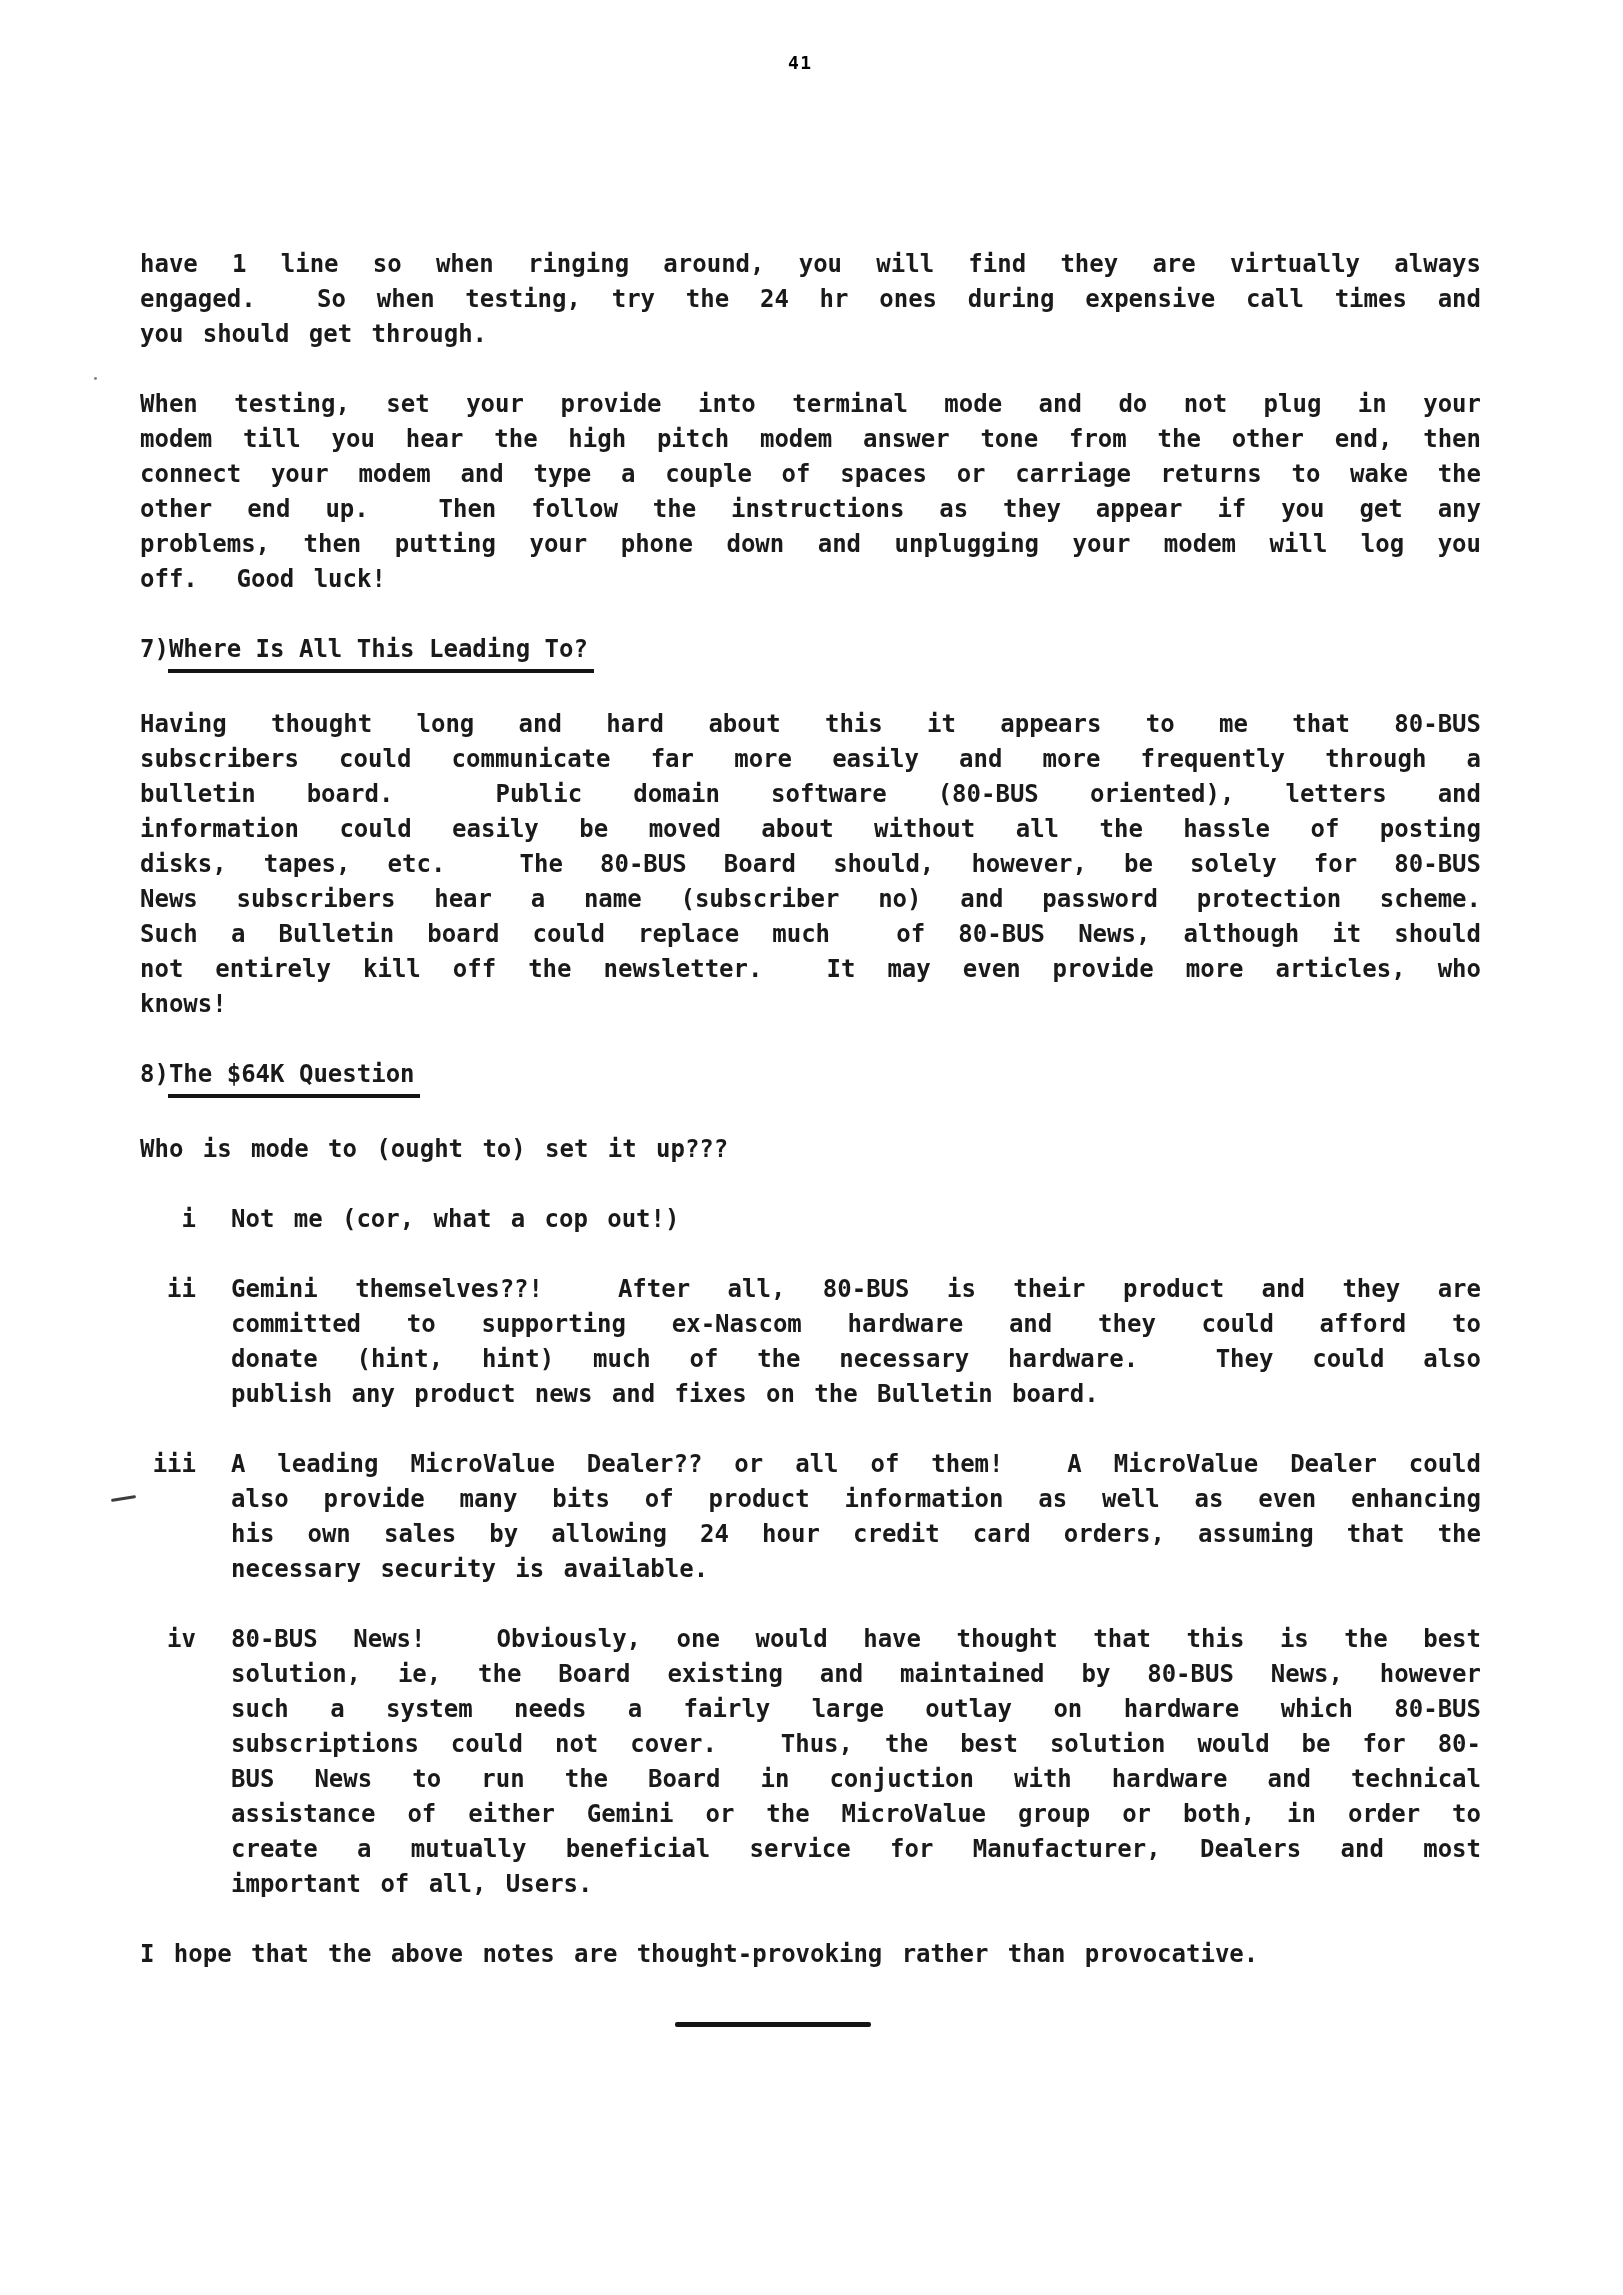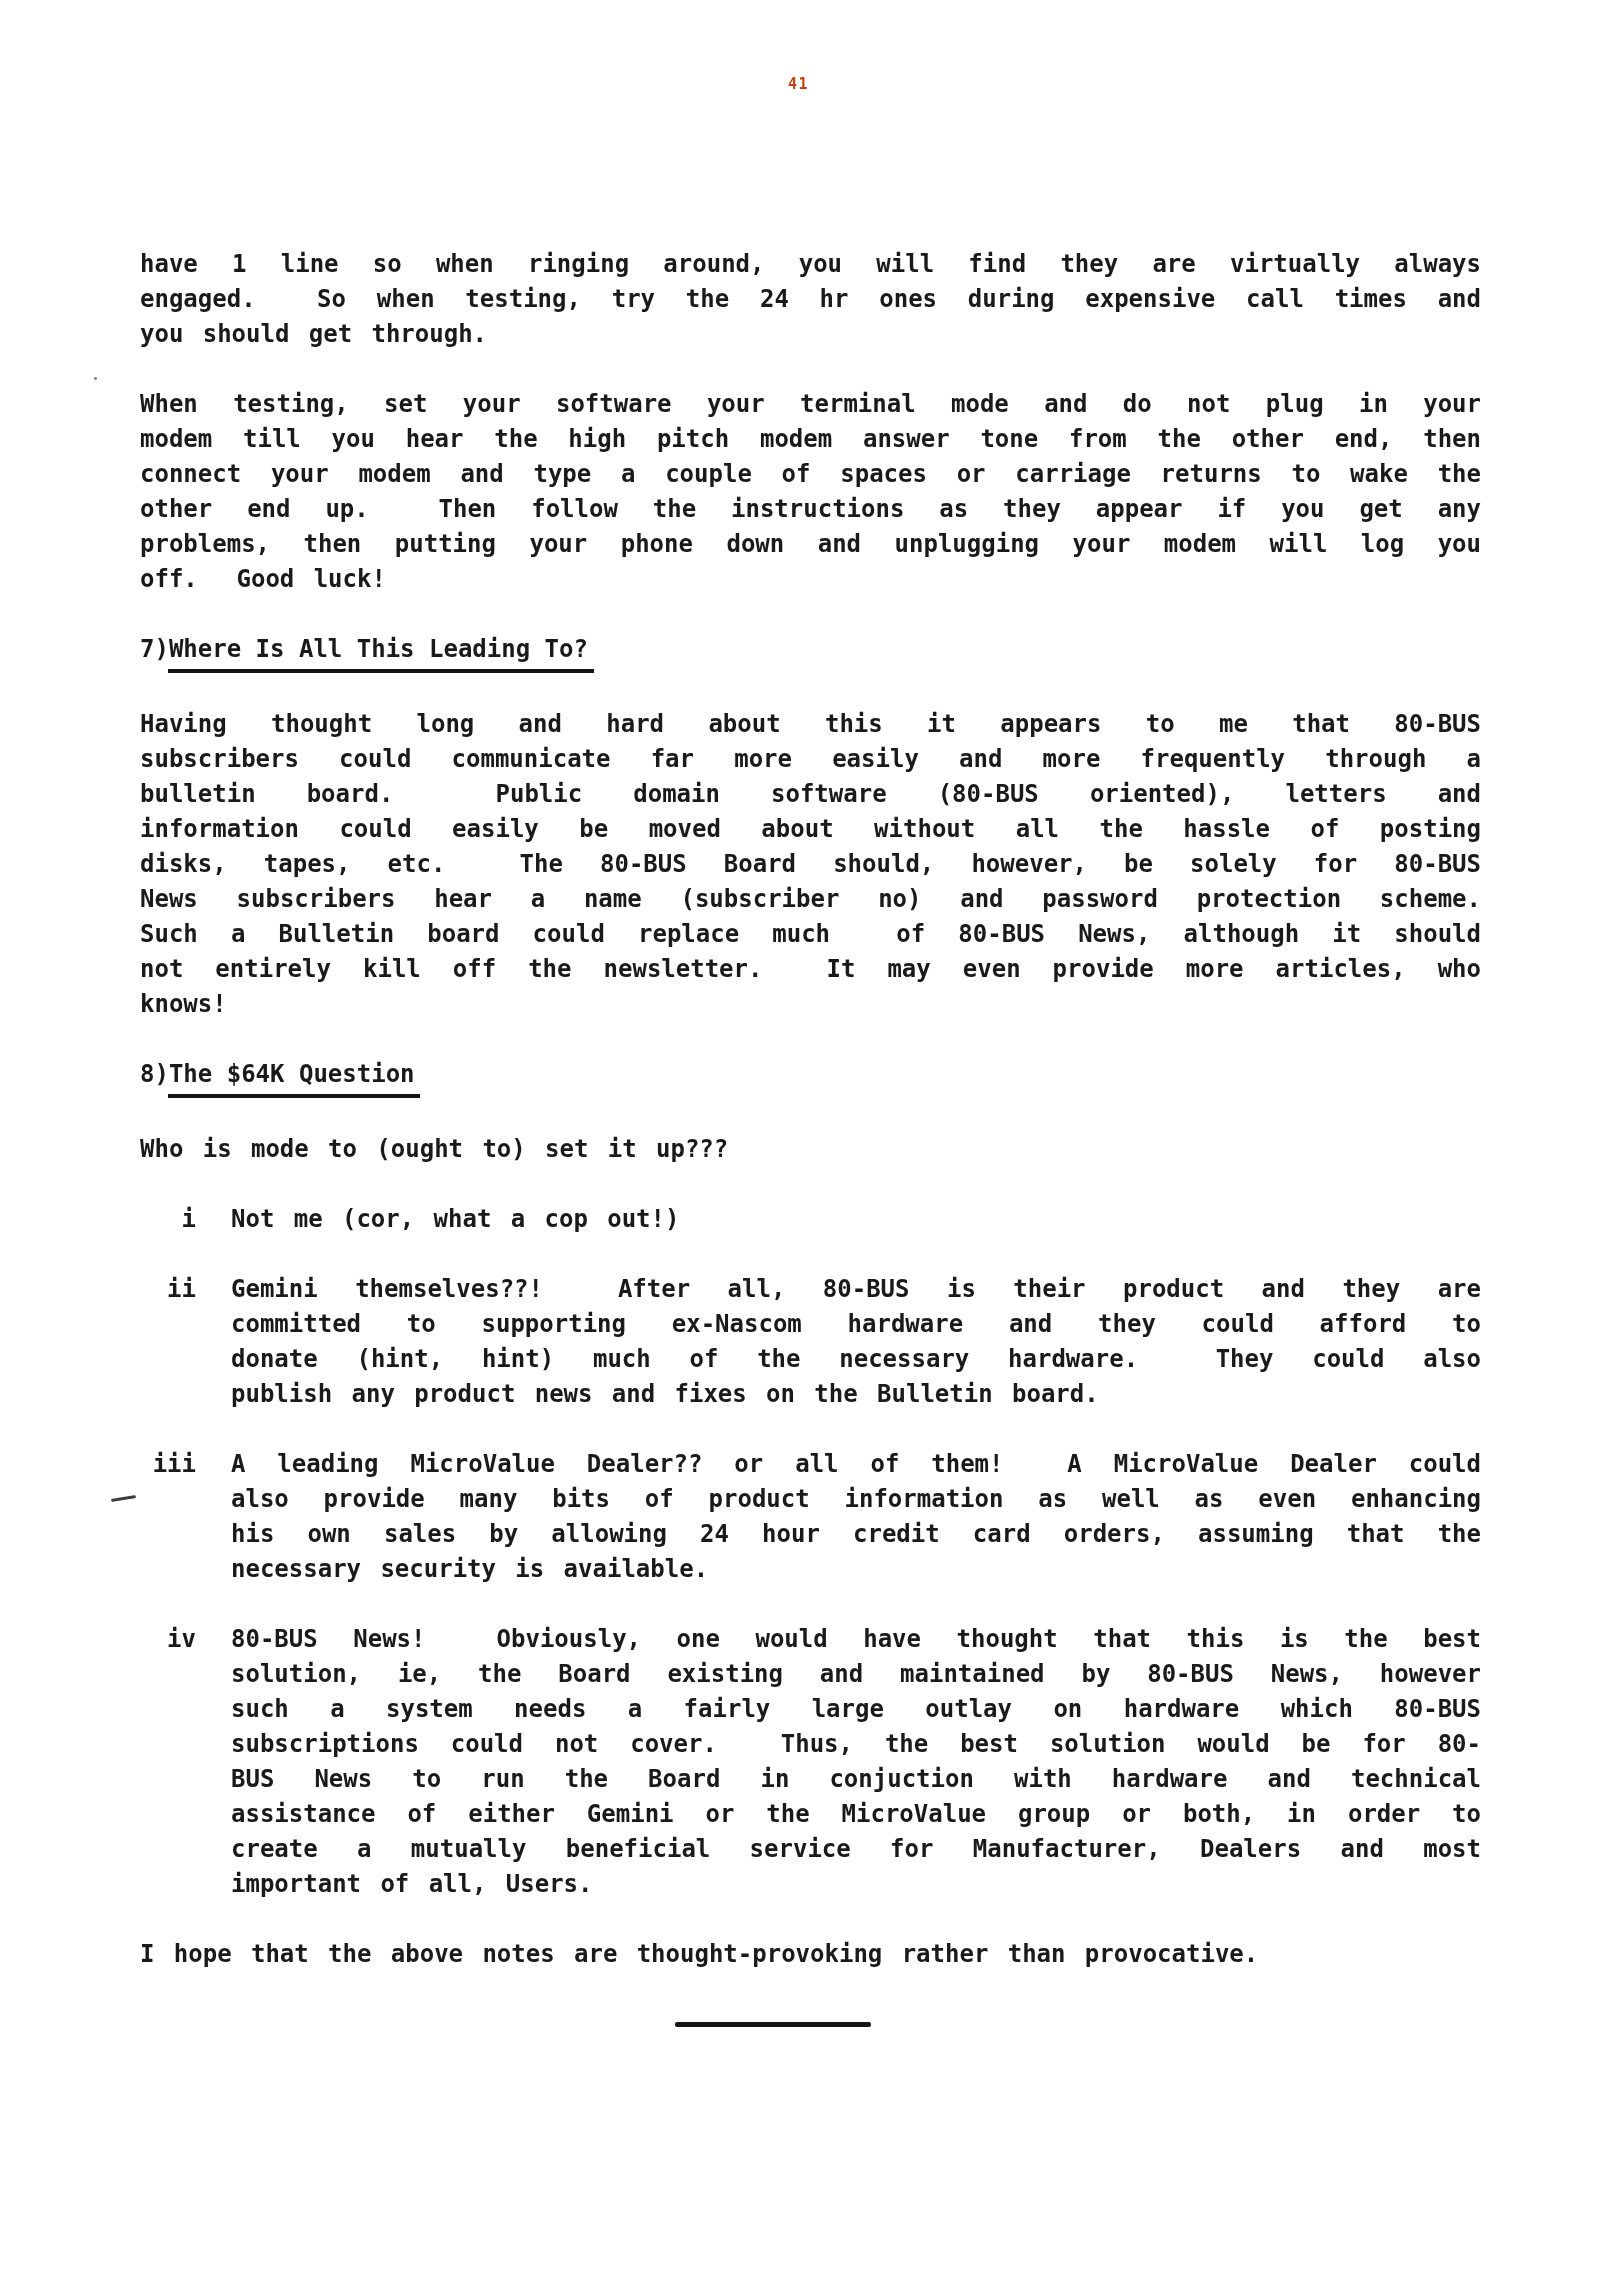--- a/index.html
+++ b/index.html
@@ -8,26 +8,26 @@
     width: 1624px;
     height: 2295px;
     background: #ffffff;
     overflow: hidden;
     font-family: "DejaVu Sans Mono", "Liberation Mono", monospace;
     color: #1a1a1a;
     font-weight: 700;
   }
   .pagenum {
     position: absolute;
-    top: 75px;
+    top: 52px;
     left: 788px;
-    font-size: 15px;
+    font-size: 18px;
     font-weight: 700;
     letter-spacing: 1.4px;
-    color: #c2410c;
+    color: #000000;
   }
   .content {
     position: absolute;
     top: 247px;
     left: 140px;
     width: 1341px;
     font-size: 24px;
   }
   .block { margin-top: 35px; }
   .block:first-child { margin-top: 0; }
@@ -90,21 +90,21 @@
 
 <div class="page">
   <div class="pagenum">41</div>
   <div class="content">
       <div class="block p">
         <div class="tl jline">have 1 line so when ringing around, you will find they are virtually always</div>
         <div class="tl jline">engaged.&nbsp; So when testing, try the 24 hr ones during expensive call times and</div>
         <div class="tl lline">you should get through.</div>
       </div>
       <div class="block p">
-        <div class="tl jline">When testing, set your software your terminal mode and do not plug in your</div>
+        <div class="tl jline">When testing, set your provide into terminal mode and do not plug in your</div>
         <div class="tl jline">modem till you hear the high pitch modem answer tone from the other end, then</div>
         <div class="tl jline">connect your modem and type a couple of spaces or carriage returns to wake the</div>
         <div class="tl jline">other end up.&nbsp; Then follow the instructions as they appear if you get any</div>
         <div class="tl jline">problems, then putting your phone down and unplugging your modem will log you</div>
         <div class="tl lline">off.&nbsp; Good luck!</div>
       </div>
       <div class="block h"><span class="hprefix">7) </span><span class="htitle">Where Is All This Leading To?</span></div>
       <div class="block p">
         <div class="tl jline">Having thought long and hard about this it appears to me that 80-BUS</div>
         <div class="tl jline">subscribers could communicate far more easily and more frequently through a</div>

